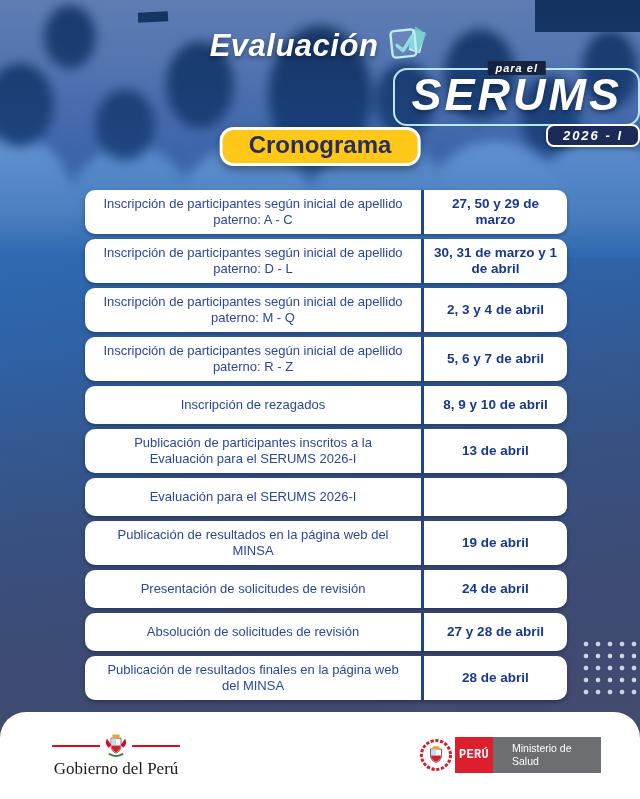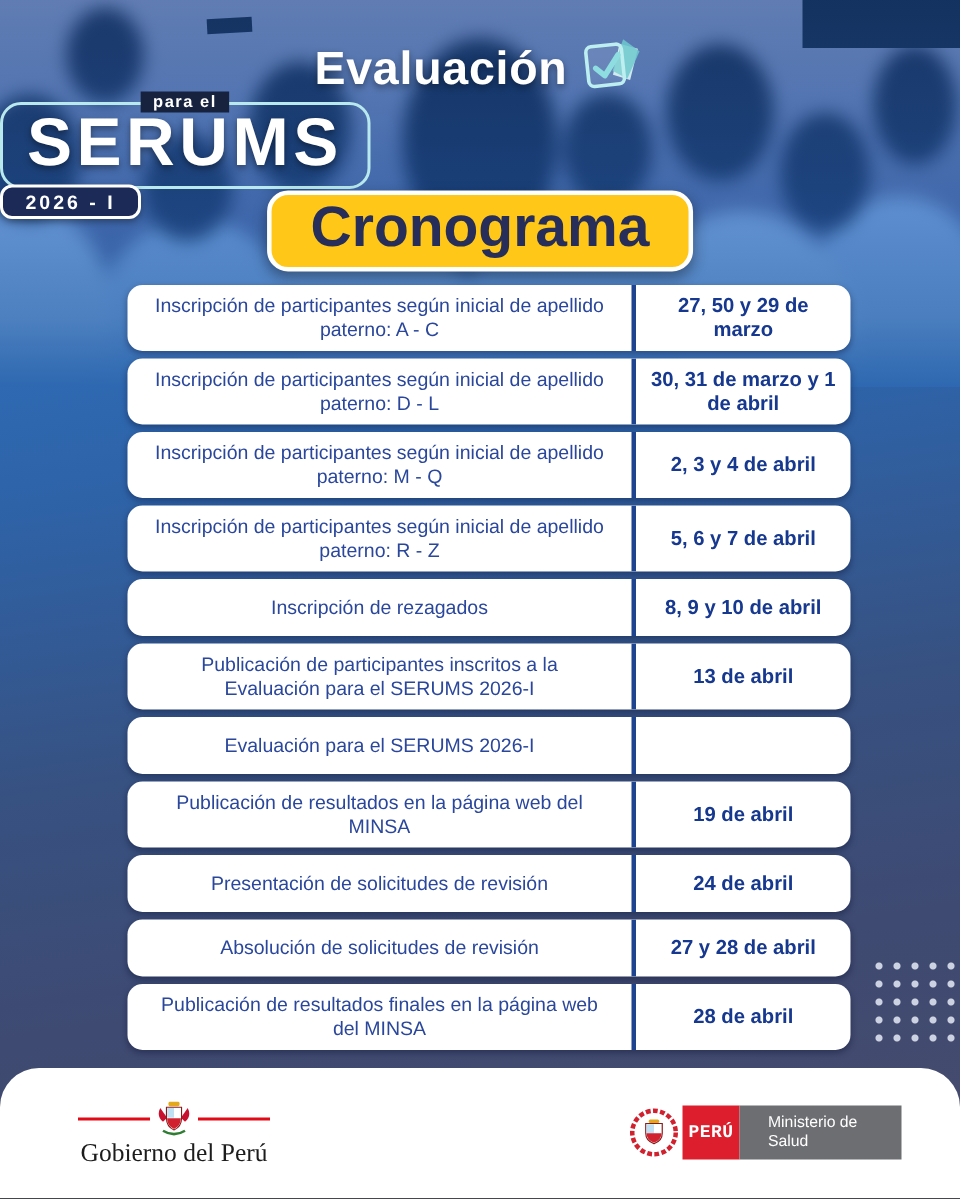--- a/index.html
+++ b/index.html
@@ -35,21 +35,21 @@
       radial-gradient(ellipse 65px 85px at 625px 240px,#9dbde4 98%, transparent 100%),
       
       linear-gradient(180deg,#9298b8 0%, #7d87ad 30%, #55628f 60%, #2c4a7e 100%);
   }
   .photo .sign-left  { position:absolute; left:138px; top:12px; width:30px; height:10px; background:#0c1527; transform:rotate(-3deg); }
   .photo .sign-right { position:absolute; right:0; top:0; width:105px; height:32px; background:#0a1426; }
   .photo .tint { position:absolute; inset:0;
     background:linear-gradient(180deg, rgba(35,92,175,.42) 0%, rgba(38,101,188,.55) 55%, rgba(46,105,178,.75) 82%, #2e68b0 100%); }
 
   
-  .logo-block { position:absolute; top:28px; left:0; right:0; text-align:left; color:#fff; }
+  .logo-block { position:absolute; top:28px; left:0; right:0; text-align:right; color:#fff;font-style:italic; }
   .logo-line1 { display:flex; justify-content:center; align-items:center; gap:8px; }
   .logo-title { font-size:31px; font-weight:700; letter-spacing:.5px; text-shadow:0 2px 5px rgba(0,0,0,.4); }
   .doc-icon { margin-top:-6px; }
   .serums-box {
     display:inline-block; position:relative; margin-top:4px;
     border:2.5px solid #b9e9ec; border-radius:14px; padding:1px 16px 6px;
   }
   .serums-pre {
     position:absolute; top:-9px; left:50%; transform:translateX(-50%);
     font-size:11px; font-weight:700; letter-spacing:1px; line-height:14px;
@@ -60,21 +60,21 @@
     display:inline-block; margin-top:-11px; position:relative; z-index:2;
     background:#1c2a58; border:2px solid #fff; border-radius:8px;
     padding:2px 15px; font-size:13px; font-weight:700; letter-spacing:2px; color:#fff;
     box-shadow:0 2px 5px rgba(0,0,0,.35);
   }
 
   
   .cronograma {
     position:absolute; top:127px; left:50%; transform:translateX(-50%);
     background:#ffc818; border:3px solid #fff; border-radius:14px;
-    padding:1px 26px 4px; font-size:38px; font-weight:700; color:#272e5a;
+    padding:1px 26px 4px; font-size:24px; font-weight:700; color:#272e5a;
     box-shadow:0 4px 9px rgba(0,0,0,.35); white-space:nowrap;
   }
 
   
   .table { position:absolute; top:190px; left:85px; width:482px; display:flex; flex-direction:column; gap:5px; }
   .row {
     display:flex; background:#fff; border-radius:10px; overflow:hidden;
     box-shadow:0 2px 4px rgba(0,10,40,.35);
   }
   .row.h1 { height:38px; } .row.h2 { height:44px; }

